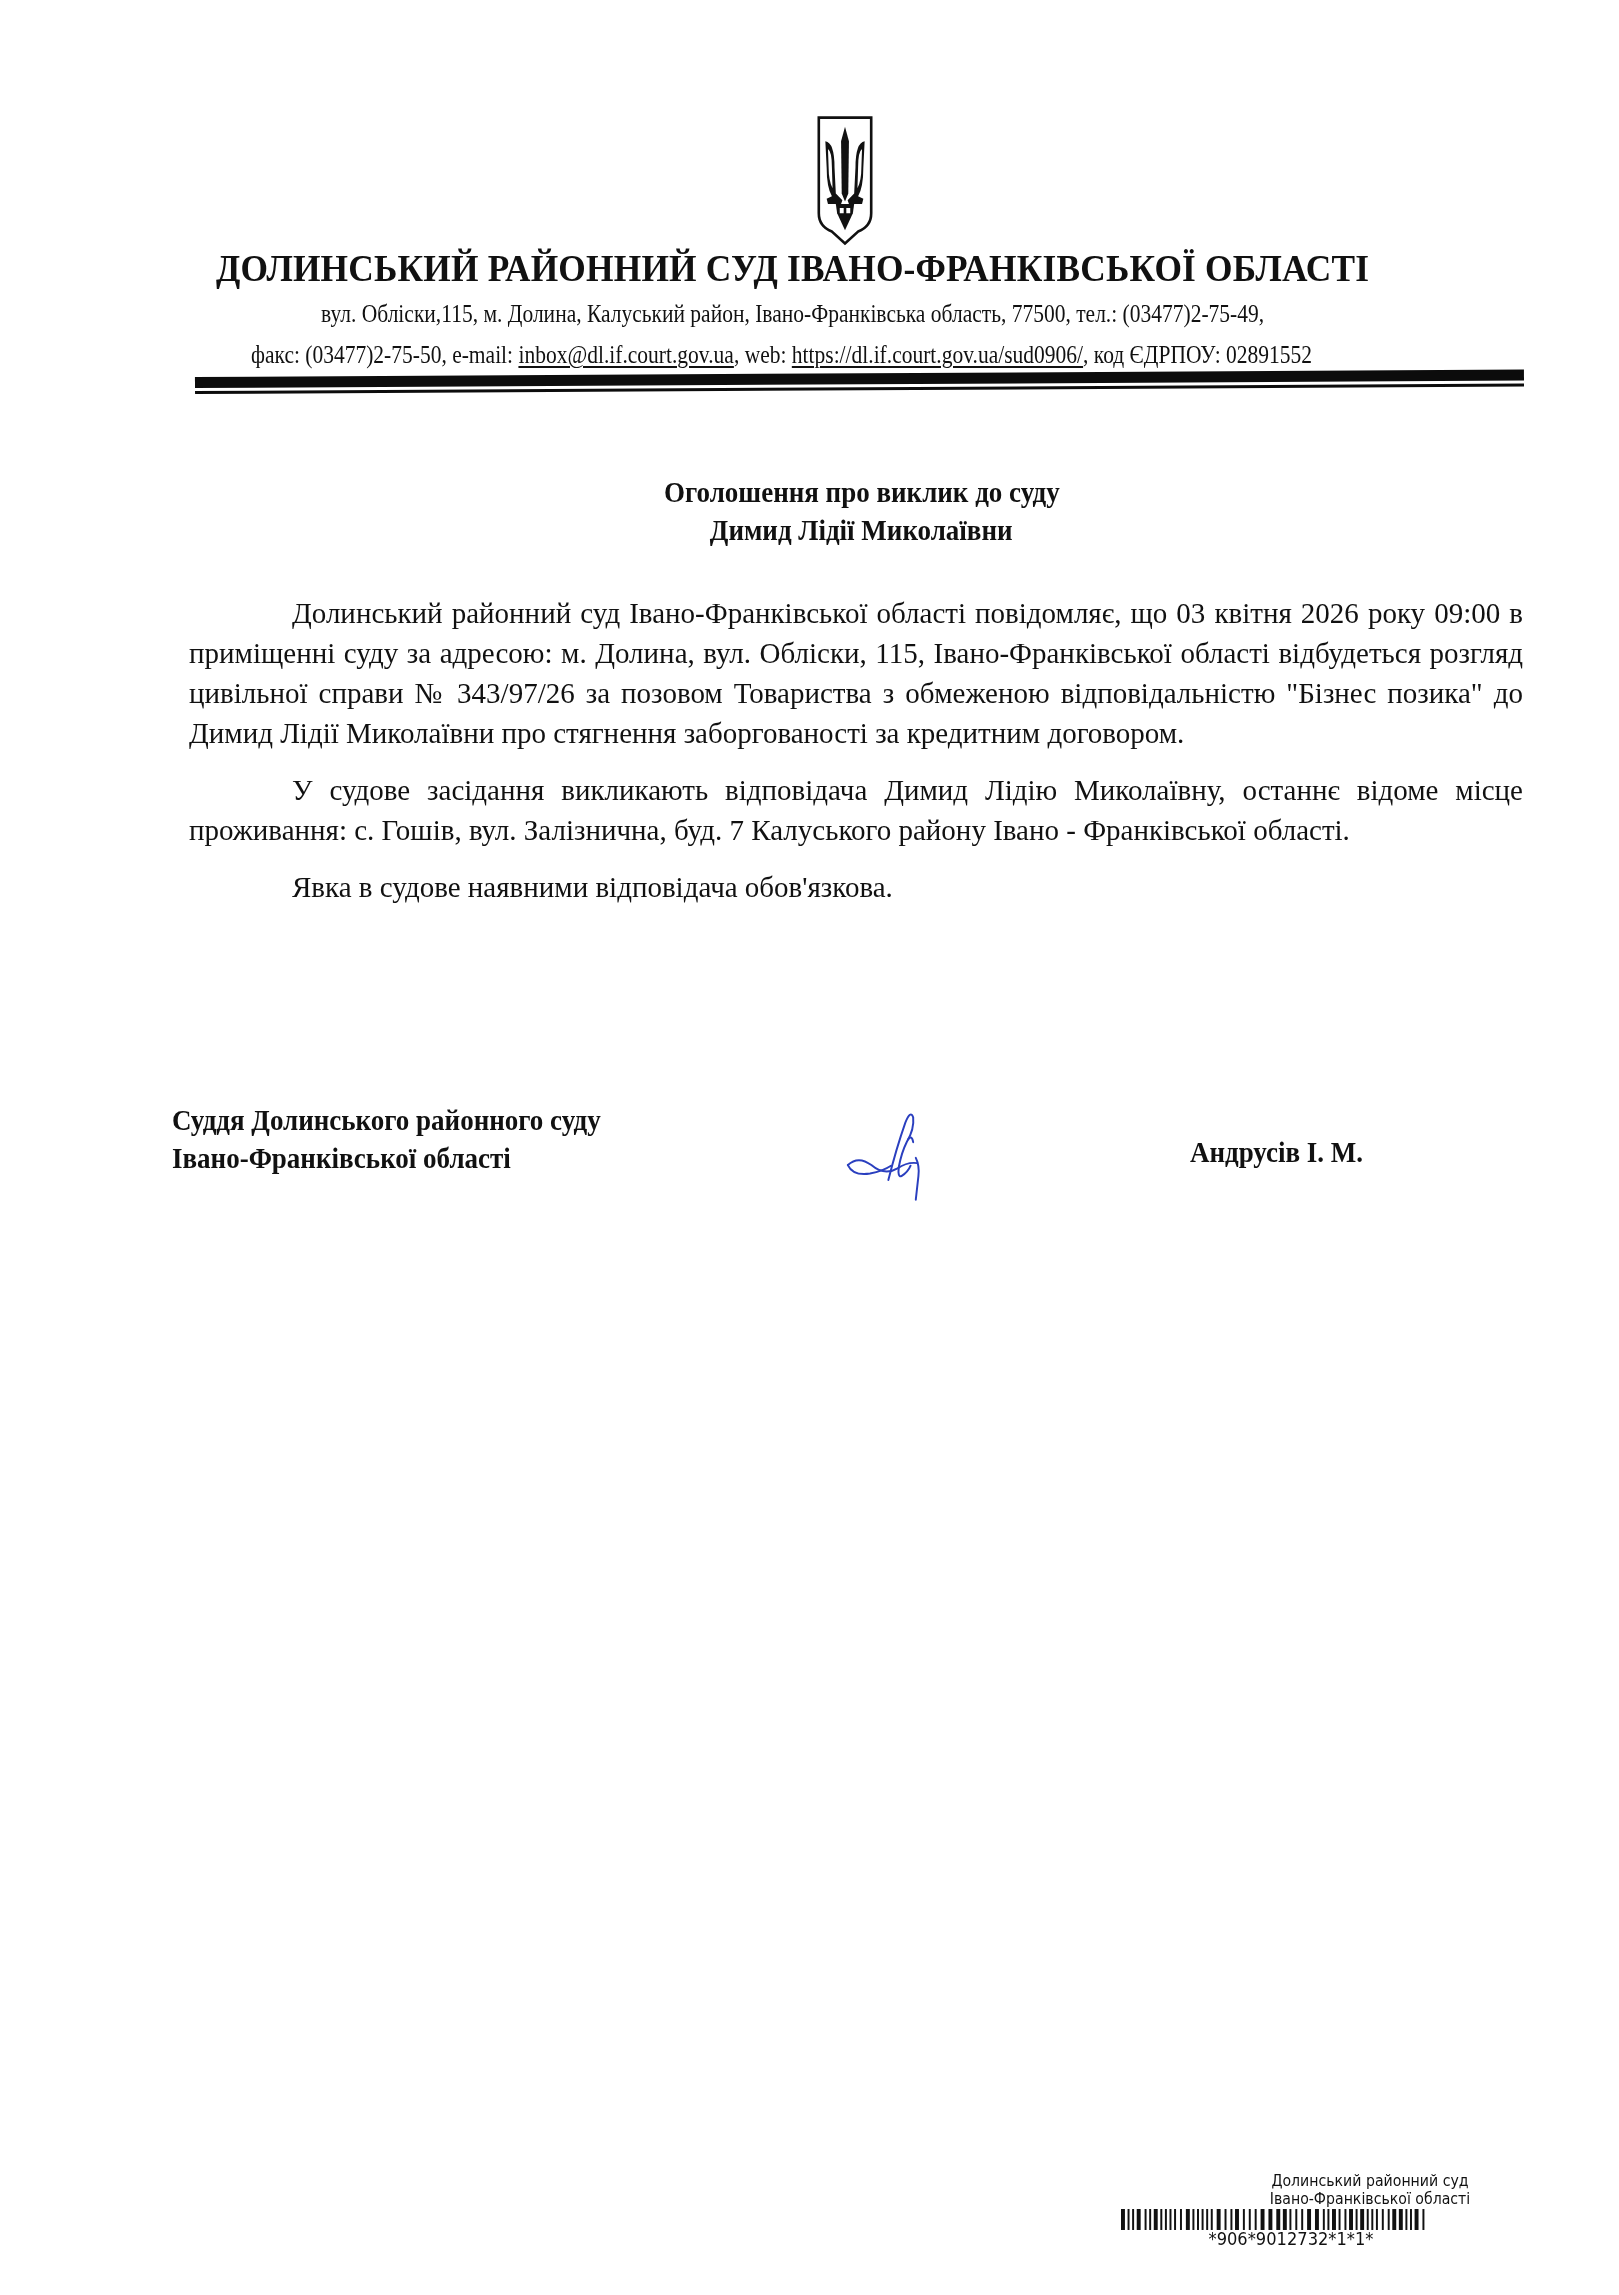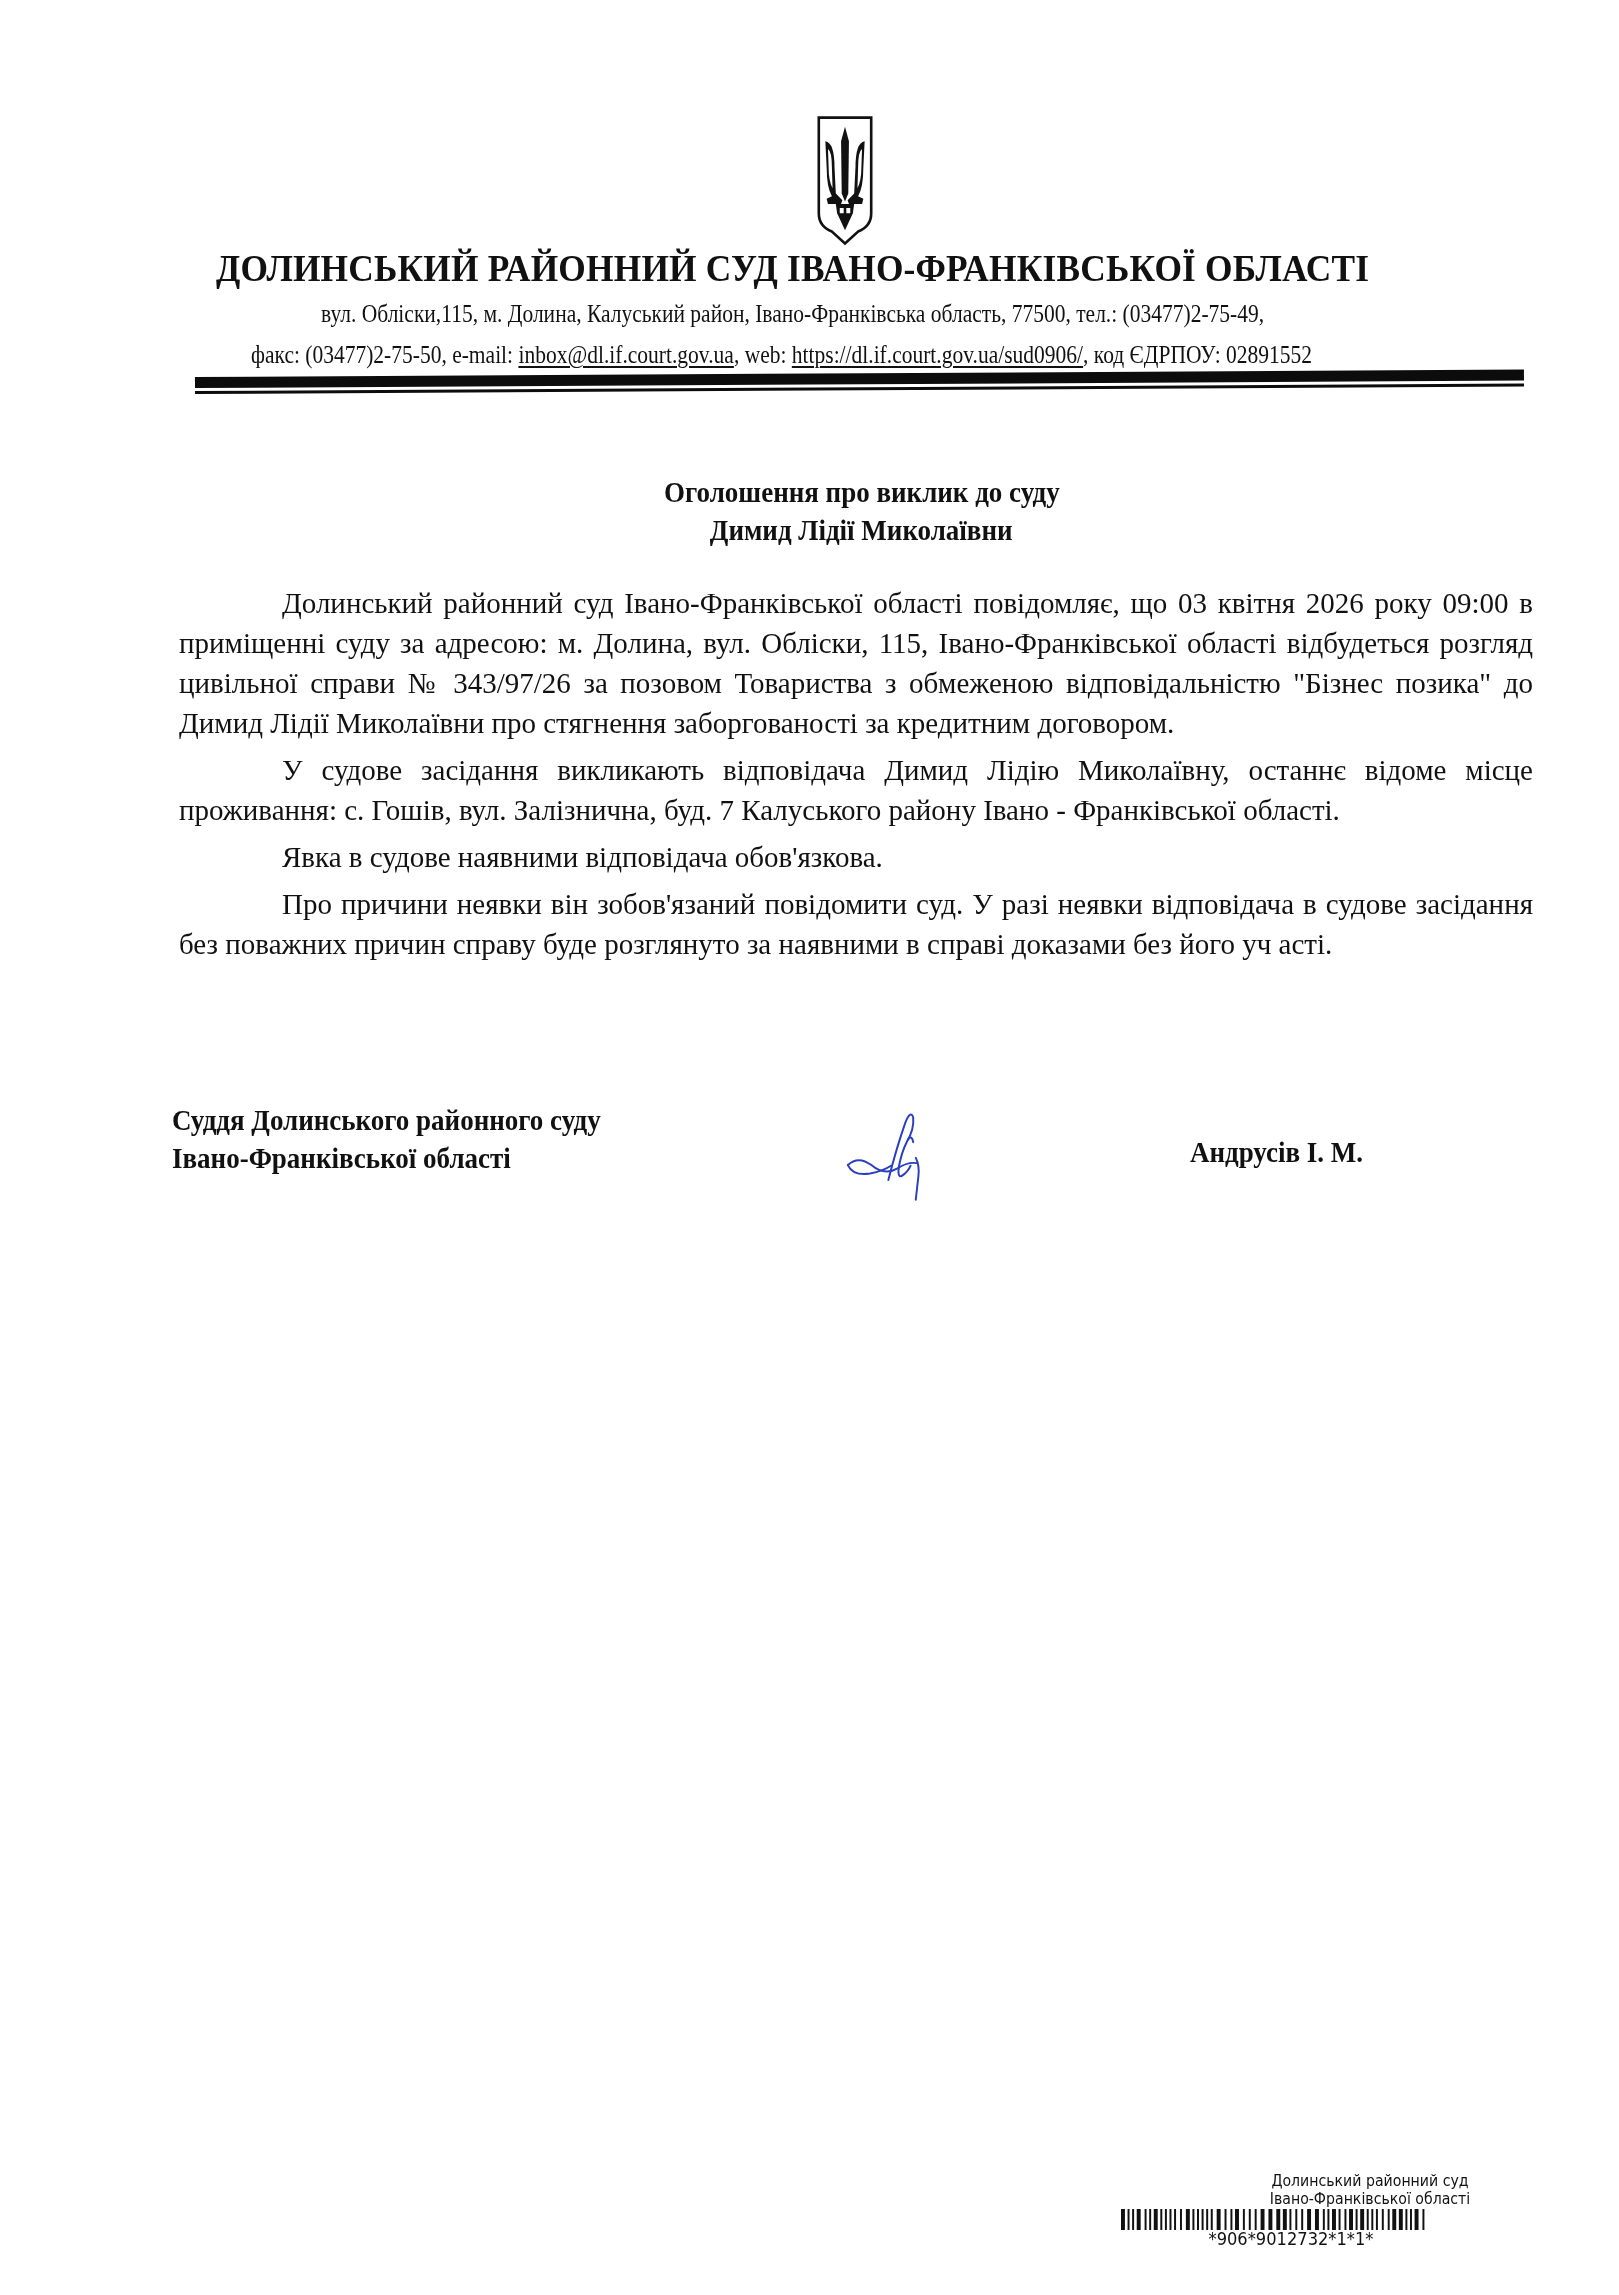--- a/index.html
+++ b/index.html
@@ -104,21 +104,21 @@
     position: absolute;
     left: 172px;
     top: 576px;
     width: 1368px;
     font-family: "Liberation Serif", serif;
     font-size: 29px;
     line-height: 40px;
     text-align: justify;
   }
   .body-text p {
-    margin: 7px;
+    margin: 17px;
     text-indent: 103px;
   }
 
   
   .judge-title {
     position: absolute;
     left: 172px;
     top: 1101px;
     font-family: "Liberation Serif", serif;
     font-weight: bold;
@@ -221,21 +221,20 @@
     <span>Оголошення про виклик до суду</span>
   </div>
   <div class="notice-title t2">
     <span>Димид Лідії Миколаївни</span>
   </div>
 
   <div class="body-text">
     <p>Долинський районний суд Івано-Франківської області повідомляє, що 03 квітня 2026 року 09:00 в приміщенні суду за адресою: м. Долина, вул. Обліски, 115, Івано-Франківської області відбудеться розгляд цивільної справи № 343/97/26 за позовом Товариства з обмеженою відповідальністю "Бізнес позика" до Димид Лідії Миколаївни про стягнення заборгованості за кредитним договором.</p>
     <p>У судове засідання викликають відповідача  Димид Лідію Миколаївну, останнє відоме місце проживання: с. Гошів, вул. Залізнична, буд. 7 Калуського району Івано - Франківської області.</p>
     <p>Явка в судове наявними відповідача  обов'язкова.</p>
-    <p>Про причини неявки він зобов'язаний повідомити суд. У разі неявки відповідача в судове засідання без поважних причин справу буде розглянуто за наявними в справі доказами без його уч асті.</p>
   </div>
 
   <div class="judge-title">
     <div>Суддя Долинського районного суду</div>
     <div>Івано-Франківської області</div>
   </div>
 
   <div class="signature">
     <svg viewBox="0 0 160 150" xmlns="http://www.w3.org/2000/svg" fill="none" stroke="#2a3fbf" stroke-width="3" stroke-linecap="round">
       <path d="M4 95 Q20 80 40 95 Q60 112 80 100 Q95 90 110 92"></path>

